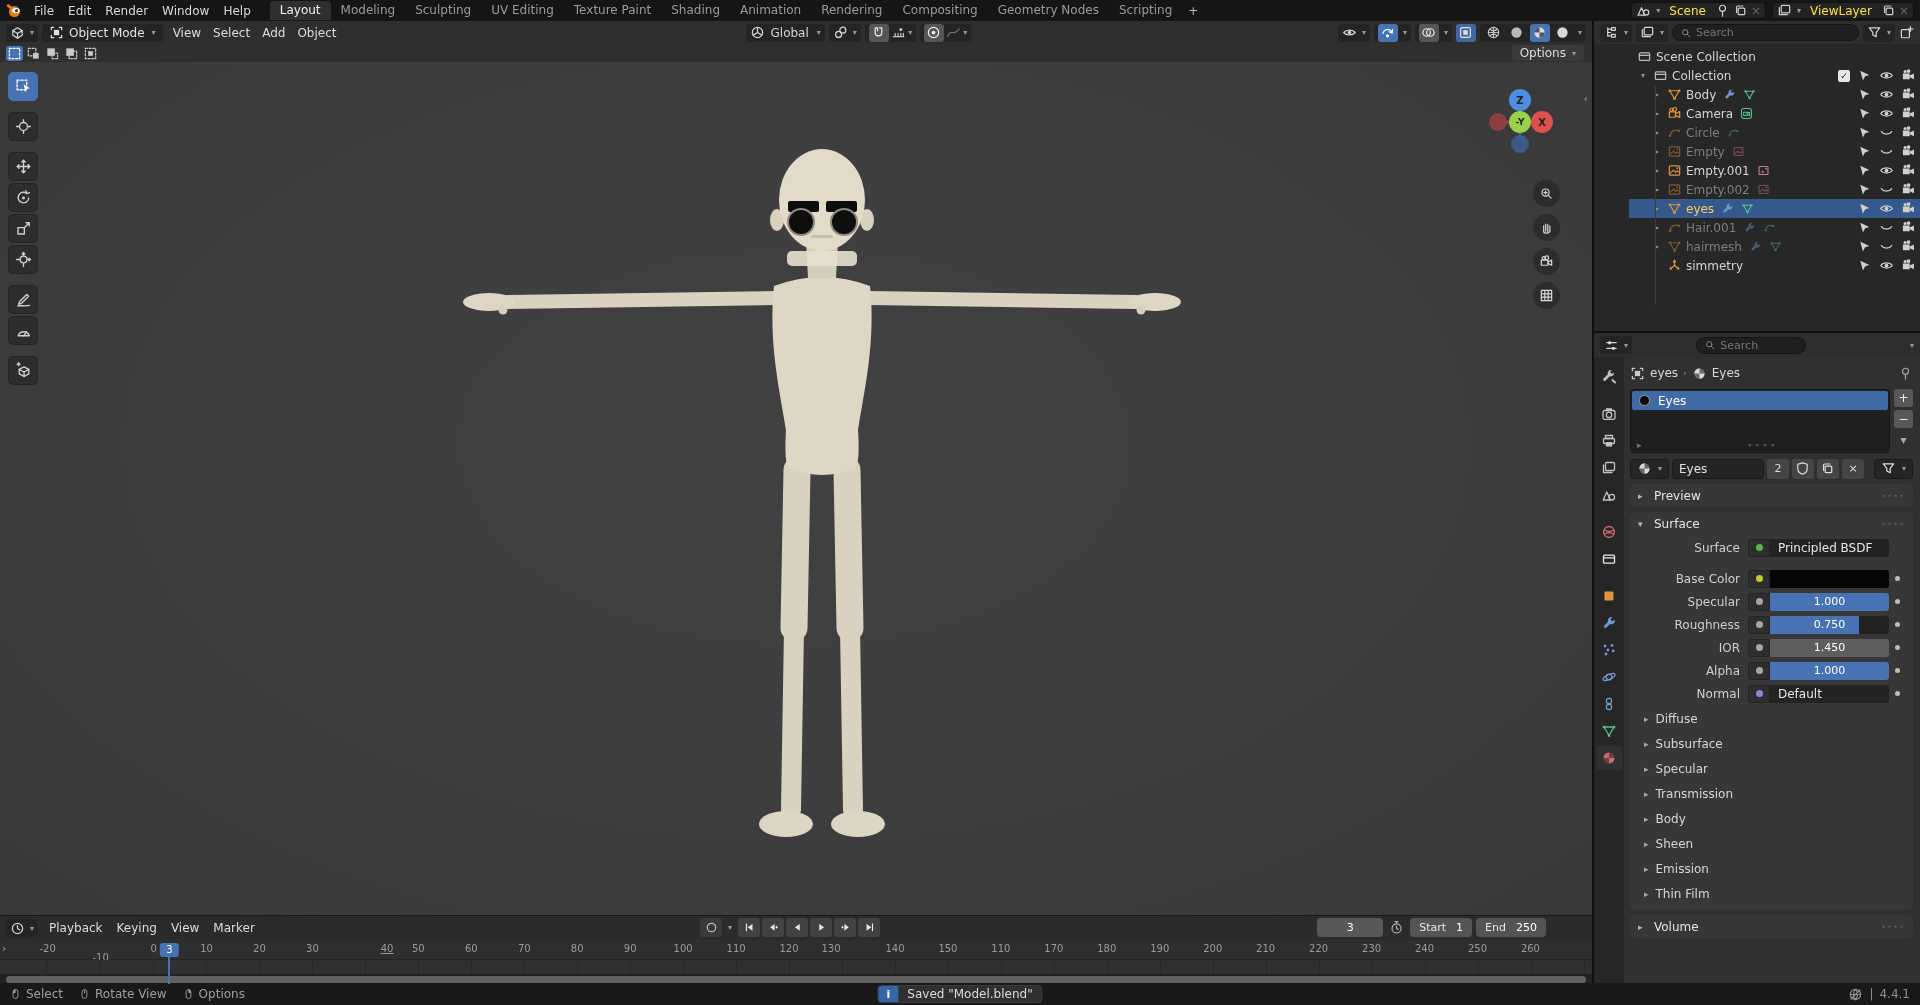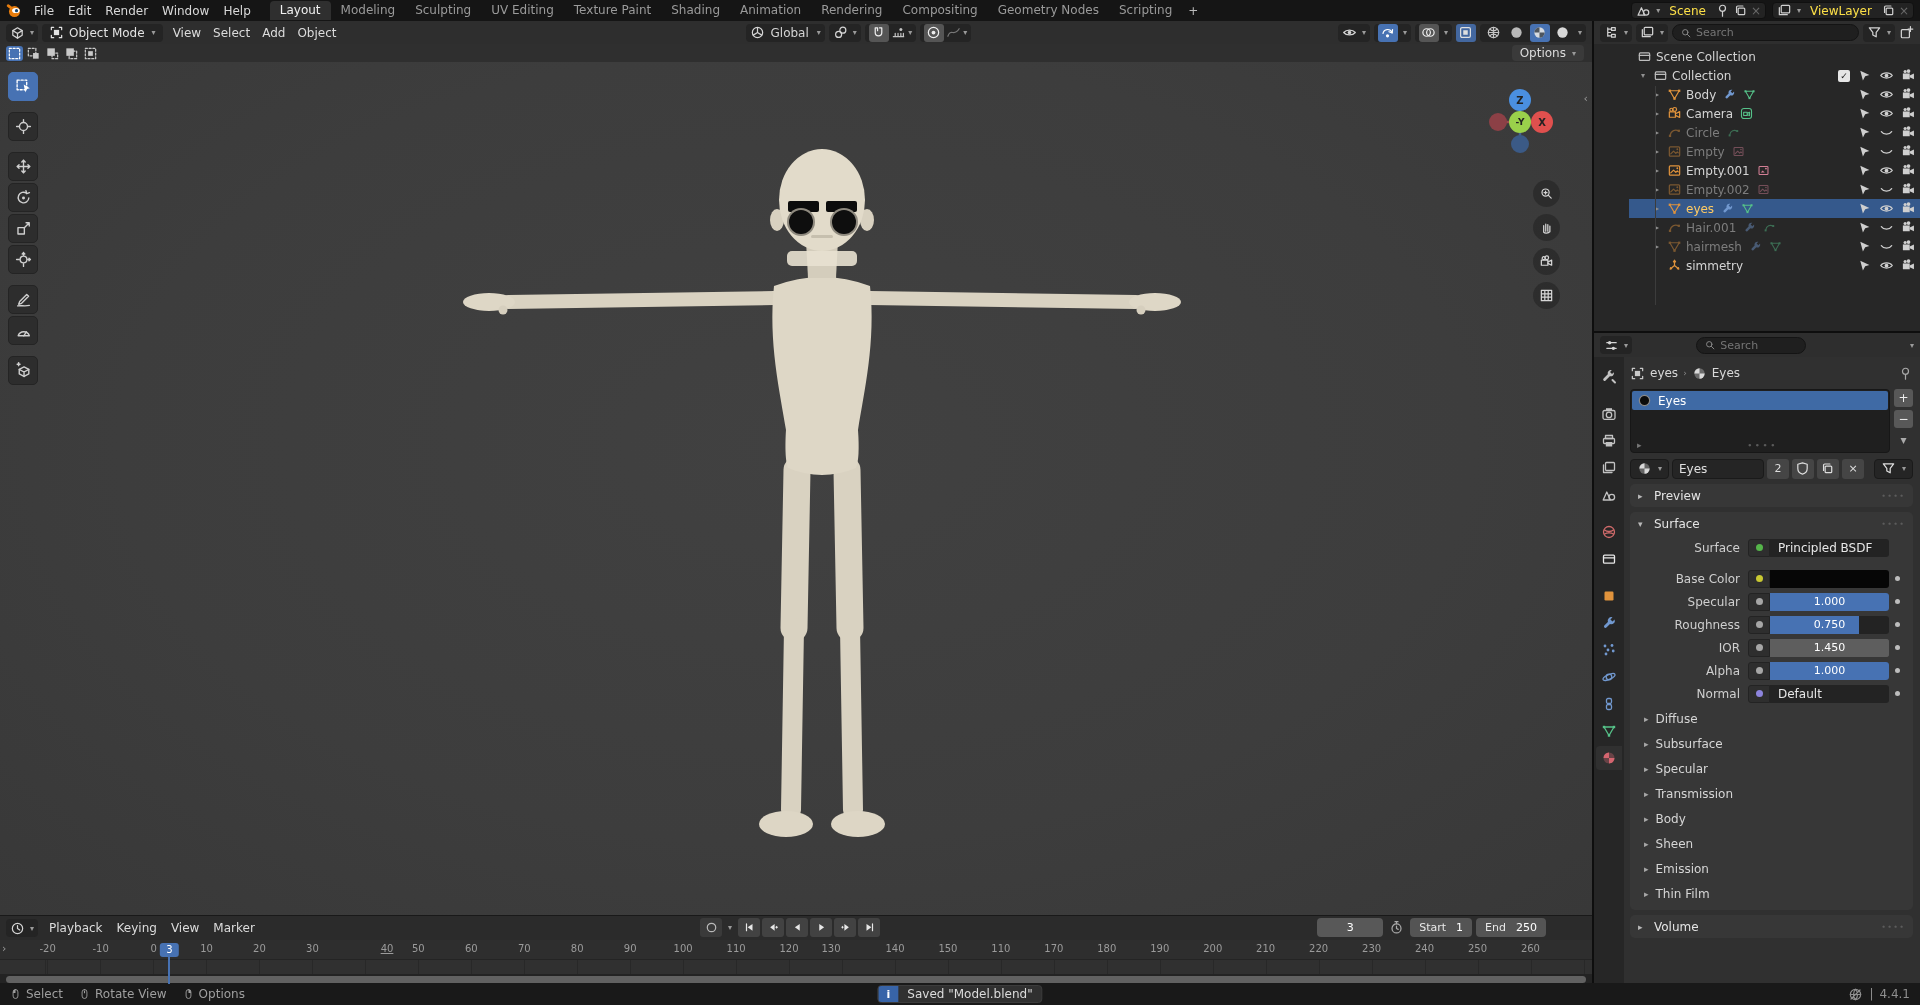--- a/index.html
+++ b/index.html
@@ -708,21 +708,21 @@
             </span>
             <span class="fld range">
               <span class="lab">End</span>
                 <span>250</span>
             </span>
           </div>
         </div>
         <div class="ruler" id="ruler">
           <span class="playhead-label" id="ph-label" style="left: 169.462px;">3</span>
         <span class="tick" style="left: 47.6611px;">-20</span>
-            <span class="tick" style="left: 100.618px;">-10</span>
+            <span class="tick" style="left: 100.618px; margin-top: 9px;">-10</span>
             <span class="tick" style="left: 153.575px;">0</span>
             <span class="tick" style="left: 206.532px;">10</span>
             <span class="tick" style="left: 259.488px;">20</span>
             <span class="tick" style="left: 312.445px;">30</span>
             <span class="tick" style="left: 387px; text-decoration: underline;">40</span>
             <span class="tick" style="left: 418.359px;">50</span>
             <span class="tick" style="left: 471.316px;">60</span>
             <span class="tick" style="left: 524.272px;">70</span>
             <span class="tick" style="left: 577.229px;">80</span>
             <span class="tick" style="left: 630.186px;">90</span>

